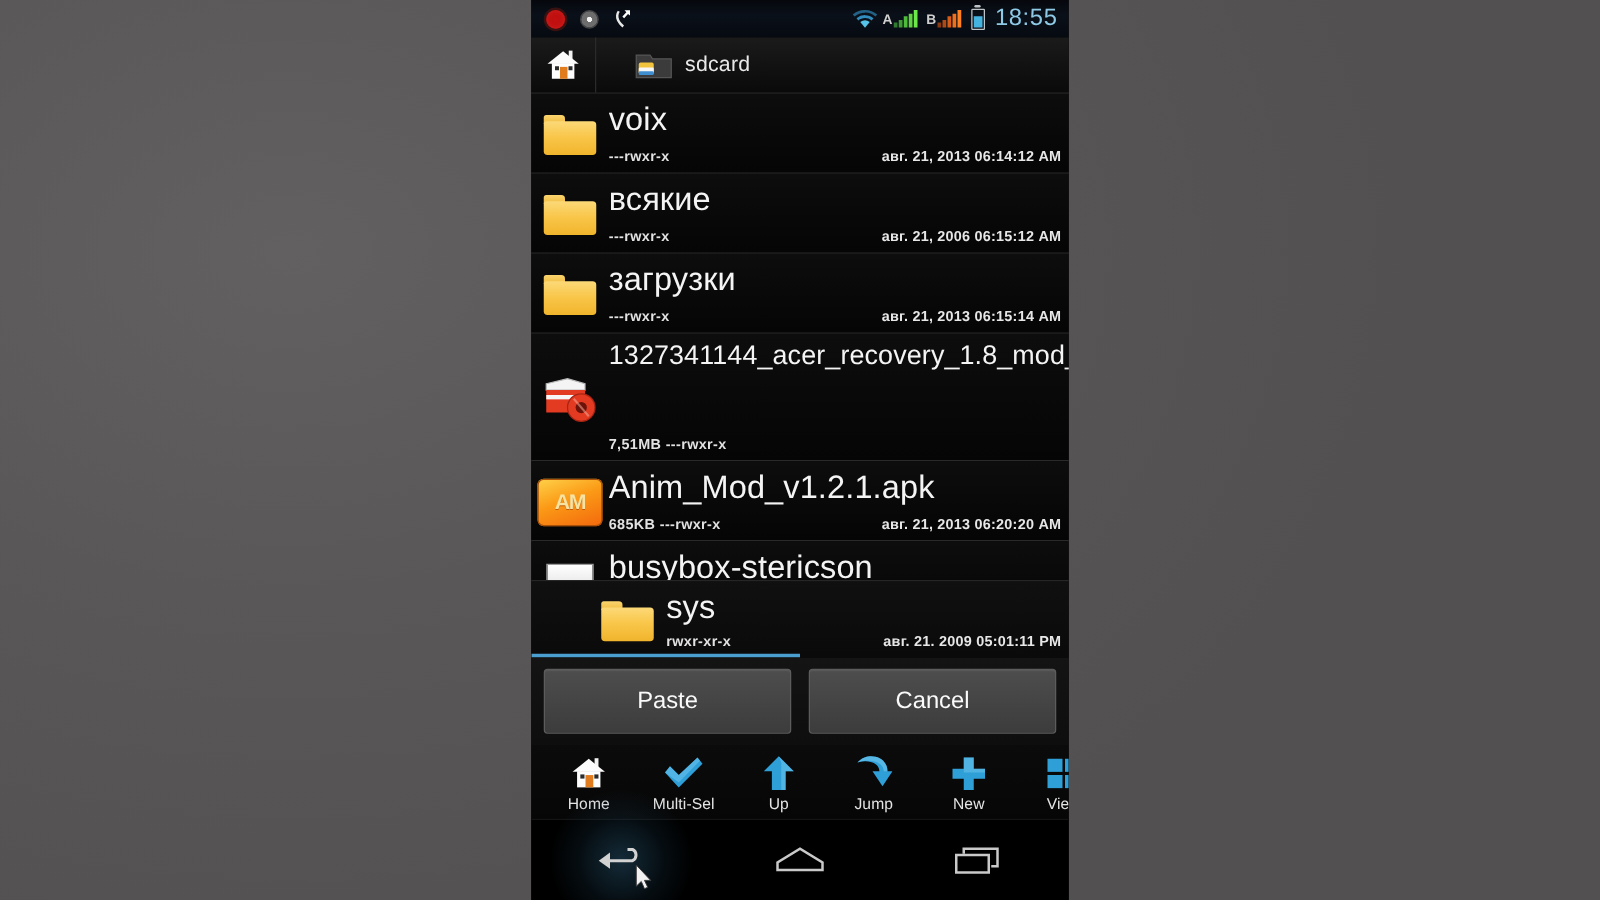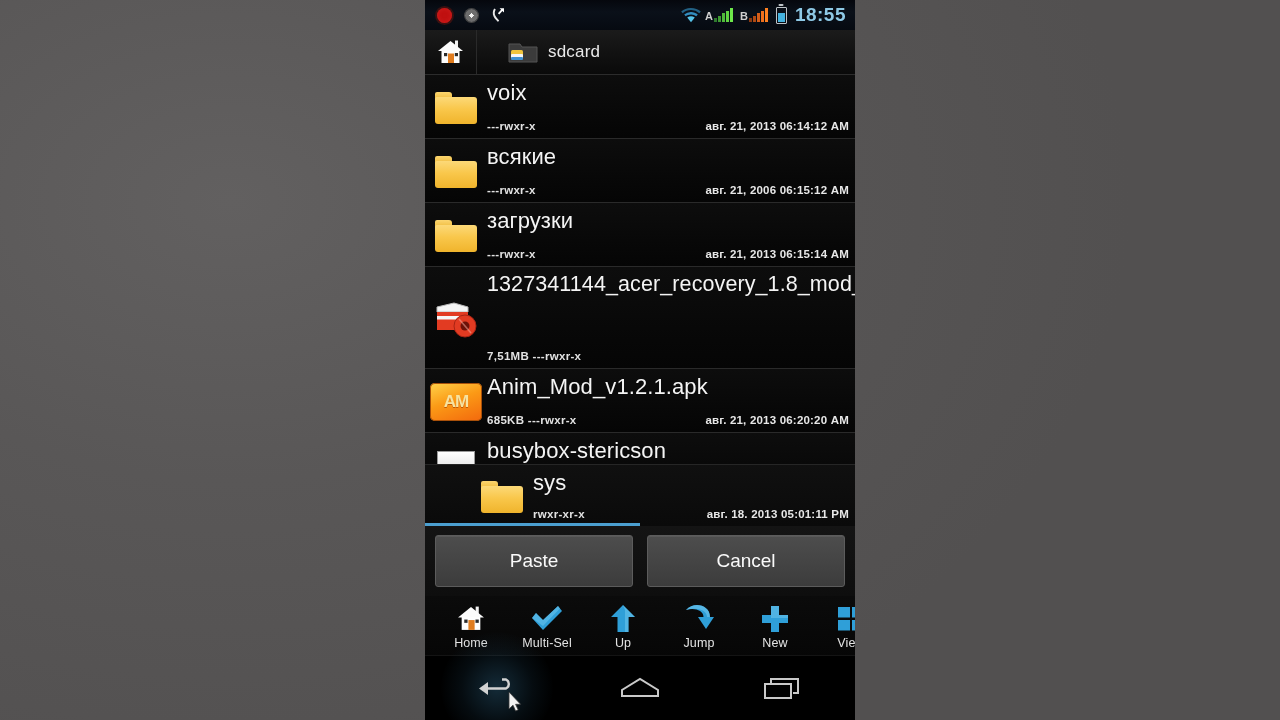--- a/index.html
+++ b/index.html
@@ -38,21 +38,21 @@
   .sig { display:flex; align-items:flex-end; gap:1px; height:14px; }
   .sig i { display:block; width:3px; border-radius:0; }
   .sig-letter { font-size:11px; font-weight:bold; color:#cfcfcf; line-height:1;
     margin-right:1px; letter-spacing:0; }
   .sig-wrap { display:flex; align-items:flex-end; gap:0px; }
   .batt { width:11px; height:17px; border:1.5px solid #bfc4c8; border-radius:1px;
     position:relative; display:flex; align-items:flex-end; padding:1px; }
   .batt::before { content:""; position:absolute; top:-4px; left:50%; transform:translateX(-50%);
     width:5px; height:2.5px; background:#bfc4c8; border-radius:1px; }
   .batt i { display:block; width:100%; background:#45b3e0; }
-  #clock { font-size:19px; color:#8ec9e6; letter-spacing:0.5px; margin-left:4px; font-weight:700; }
+  #clock { font-size:19px; color:#8ec9e6; letter-spacing:0.5px; margin-left:4px; font-weight:400; }
 
   
   #pathbar {
     height:45px; width:100%;
     background:linear-gradient(180deg,#1b1b1b 0%,#121212 50%,#0a0a0a 100%);
     display:flex; align-items:center; position:relative;
     border-bottom:1px solid #2c2c2c;
   }
   .crumb { display:flex; align-items:center; height:100%; padding:0 12px; position:relative; }
   .crumb + .crumb { padding-left:31px; }
@@ -66,21 +66,21 @@
     position:relative; height:64px; width:100%;
     background:linear-gradient(180deg,#0d0d0d 0%,#080808 60%,#050505 100%);
     border-bottom:1px solid #2a2a2a;
     display:flex; align-items:flex-start;
   }
   .row.tall { height:102px; }
   .row-icon { width:62px; flex:0 0 62px; display:flex; align-items:center;
     justify-content:center; height:100%; padding-top:2px; }
   .row-body { flex:1; position:relative; height:100%; padding-right:8px; }
   .row-name {
-    font-size:22px; color:#f4f4f4; line-height:1.12; letter-spacing:0.1px;
+    font-size:26px; color:#f4f4f4; line-height:1.12; letter-spacing:0.1px;
     padding-top:6px; white-space:nowrap; overflow:hidden;
   }
   .row.tall .row-name { white-space:normal; font-size:21.5px; padding-top:5px; }
   .row-meta { position:absolute; left:0; right:6px; bottom:6px;
     display:flex; justify-content:space-between; align-items:flex-end; }
   .row-perm { font-size:11.5px; color:#e2e2e2; font-weight:bold; letter-spacing:0.3px; }
   .row-date { font-size:11.5px; color:#e7e7e7; font-weight:bold; letter-spacing:0.2px; }
 
   
   .folder { width:42px; height:32px; position:relative; }
@@ -337,21 +337,21 @@
     <div class="row-icon">
       <div class="folder">
           <div class="tab"></div>
           <div class="body"></div>
         </div>
     </div>
     <div class="row-body">
       <div class="row-name">sys</div>
       <div class="row-meta">
         <span class="row-perm">rwxr-xr-x</span>
-        <span class="row-date">авг. 18. 2013 05:01:11 PM</span>
+        <span class="row-date">авг. 21. 2009 05:01:11 PM</span>
       </div>
     </div>
     <div id="sysprogress" style="width: 50%;"></div>
   </div>
 
   <div id="actionbar">
     <div class="action-btn">Paste</div>
     <div class="action-btn">Cancel</div>
   </div>
 

